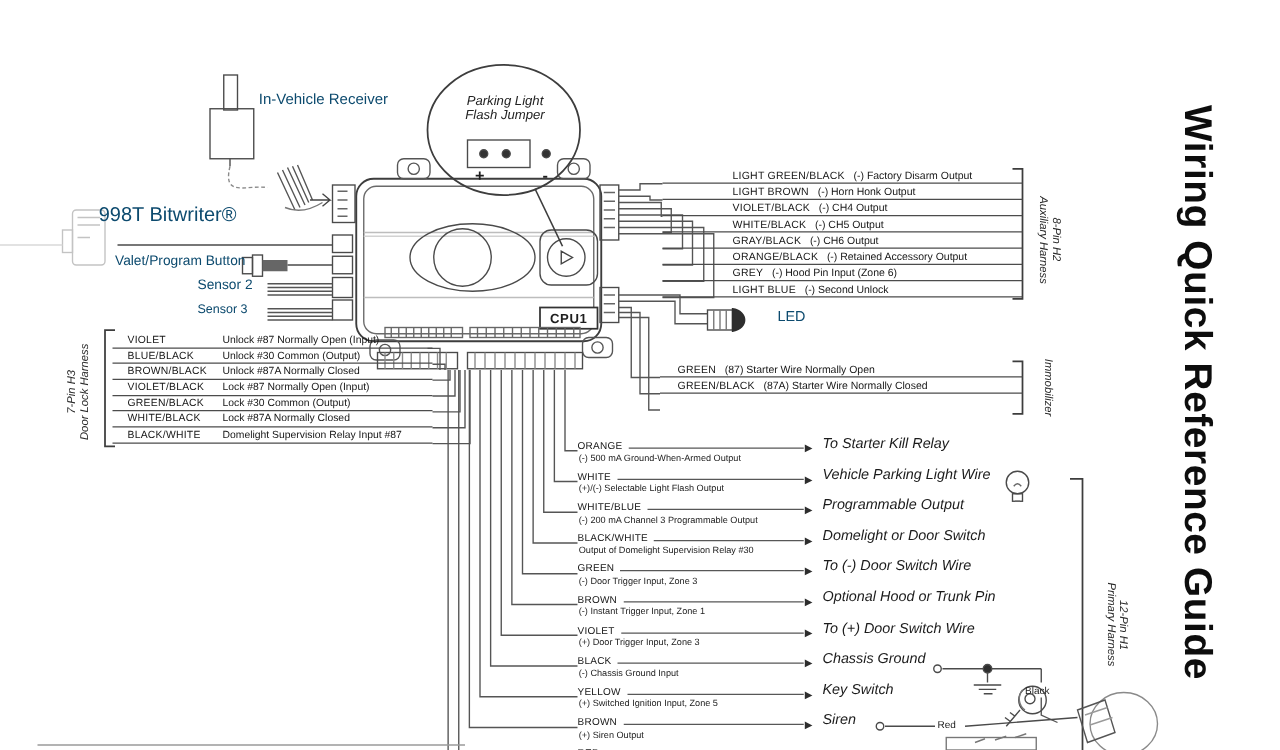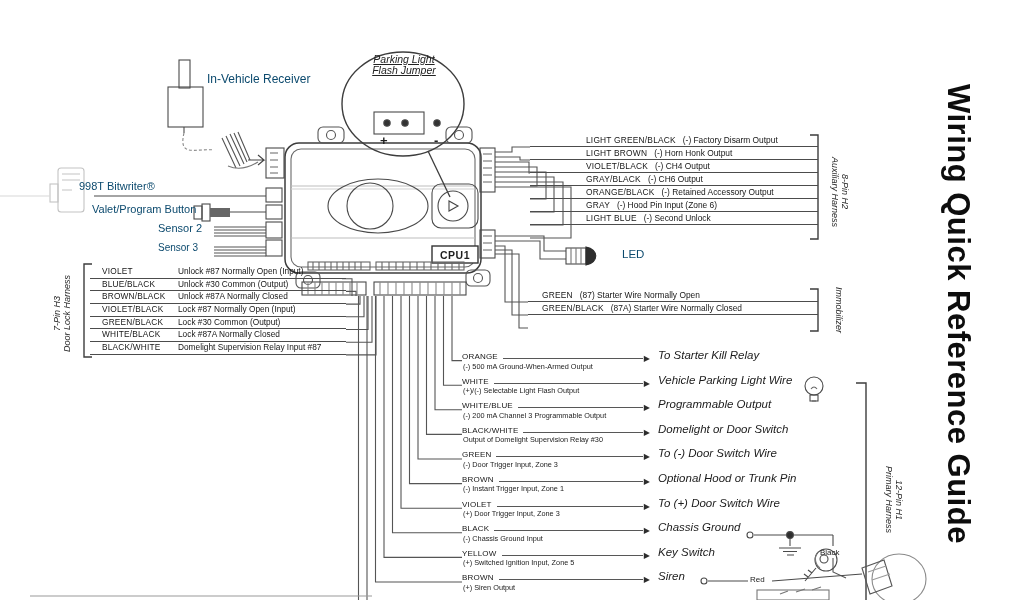--- a/index.html
+++ b/index.html
@@ -241,60 +241,63 @@
       <rect x="757" y="590" width="72" height="10" stroke="#777"></rect>
       <path d="M780 594 l8 -3 M796 592 l9 -3 M812 590 l9 -3" stroke="#777"></path>
     </g>
 
     <line x1="30" y1="596" x2="372" y2="596" stroke="#9a9a9a"></line>
     <line x1="0" y1="196" x2="50" y2="196" stroke="#d8d8d8"></line>
   </svg>
 
   <div class="abs title">Wiring Quick Reference Guide</div>
 
-  <div class="abs callout-text" style="left:348px;top:54px;width:112px;text-decoration:underline;">
+  <div class="abs callout-text" style="left:348px;top:76px;width:112px;">
     <div>Parking Light</div>
     <div>Flash Jumper</div>
   </div>
   <div class="abs sign" style="left:380px;top:133px;">+</div>
   <div class="abs sign" style="left:434px;top:133px;">-</div>
 
   <div class="abs lbl" style="left:207px;top:72px;font-size:12px;">In-Vehicle Receiver</div>
-  <div class="abs lbl" style="left:79px;top:180px;font-size:11px;">998T Bitwriter®</div>
+  <div class="abs lbl" style="left:79px;top:164px;font-size:16px;">998T Bitwriter®</div>
   <div class="abs lbl" style="left:92px;top:203px;font-size:11px;">Valet/Program Button</div>
   <div class="abs lbl" style="left:158px;top:222px;font-size:11px;">Sensor 2</div>
   <div class="abs lbl" style="left:158px;top:242px;font-size:10px;">Sensor 3</div>
   <div class="abs lbl" style="left:622px;top:248px;">LED</div>
   <div class="abs cpu" style="left:433px;top:249px;">CPU1</div>
 
   <div class="hlist" style="left:530px;top:134px;width:288px;">
 
       <div class="row">
         <span class="c">LIGHT GREEN/BLACK</span><span class="d">(-) Factory Disarm Output</span>
       </div>
 
       <div class="row">
         <span class="c">LIGHT BROWN</span><span class="d">(-) Horn Honk Output</span>
       </div>
 
       <div class="row">
         <span class="c">VIOLET/BLACK</span><span class="d">(-) CH4 Output</span>
       </div>
 
+      <div class="row">
+        <span class="c">WHITE/BLACK</span><span class="d">(-) CH5 Output</span>
+      </div>
 
       <div class="row">
         <span class="c">GRAY/BLACK</span><span class="d">(-) CH6 Output</span>
       </div>
 
       <div class="row">
         <span class="c">ORANGE/BLACK</span><span class="d">(-) Retained Accessory Output</span>
       </div>
 
       <div class="row">
-        <span class="c">GRAY</span><span class="d">(-) Hood Pin Input (Zone 6)</span>
+        <span class="c">GREY</span><span class="d">(-) Hood Pin Input (Zone 6)</span>
       </div>
 
       <div class="row">
         <span class="c">LIGHT BLUE</span><span class="d">(-) Second Unlock</span>
       </div>
     </div>
   <div class="vlabel" style="left:830px;top:148px;height:88px;">
     <div>8-Pin H2</div>
     <div>Auxiliary Harness</div>
   </div>

